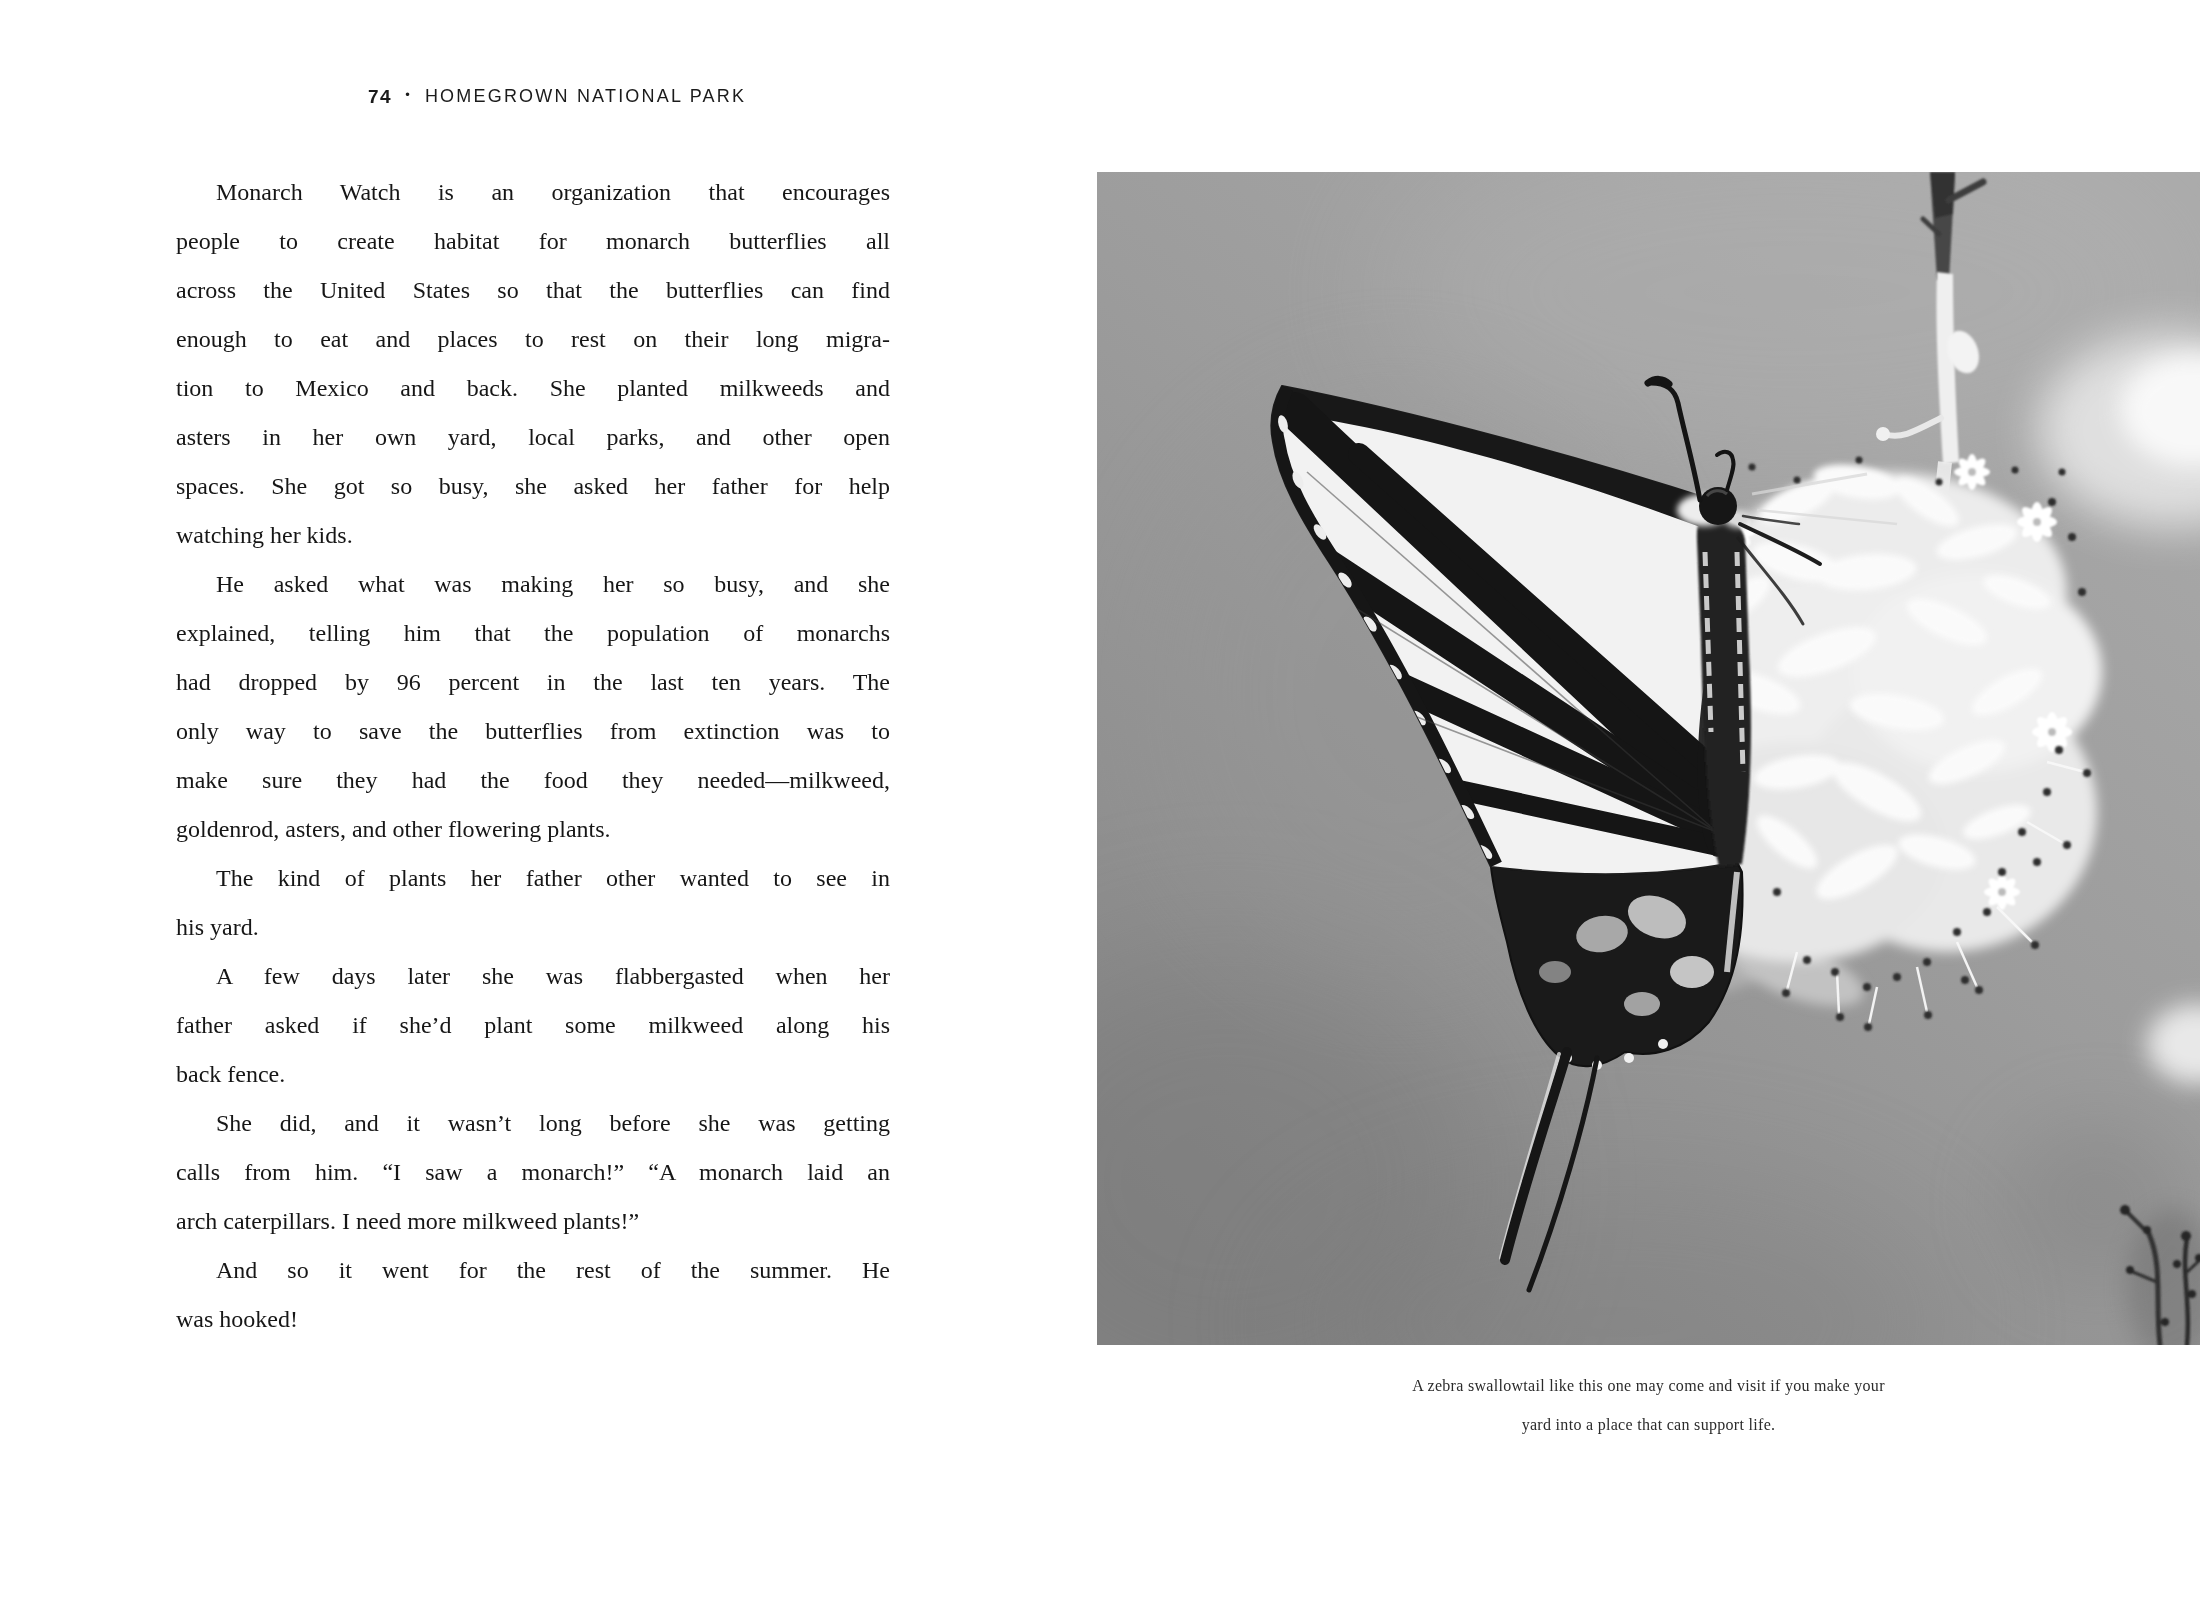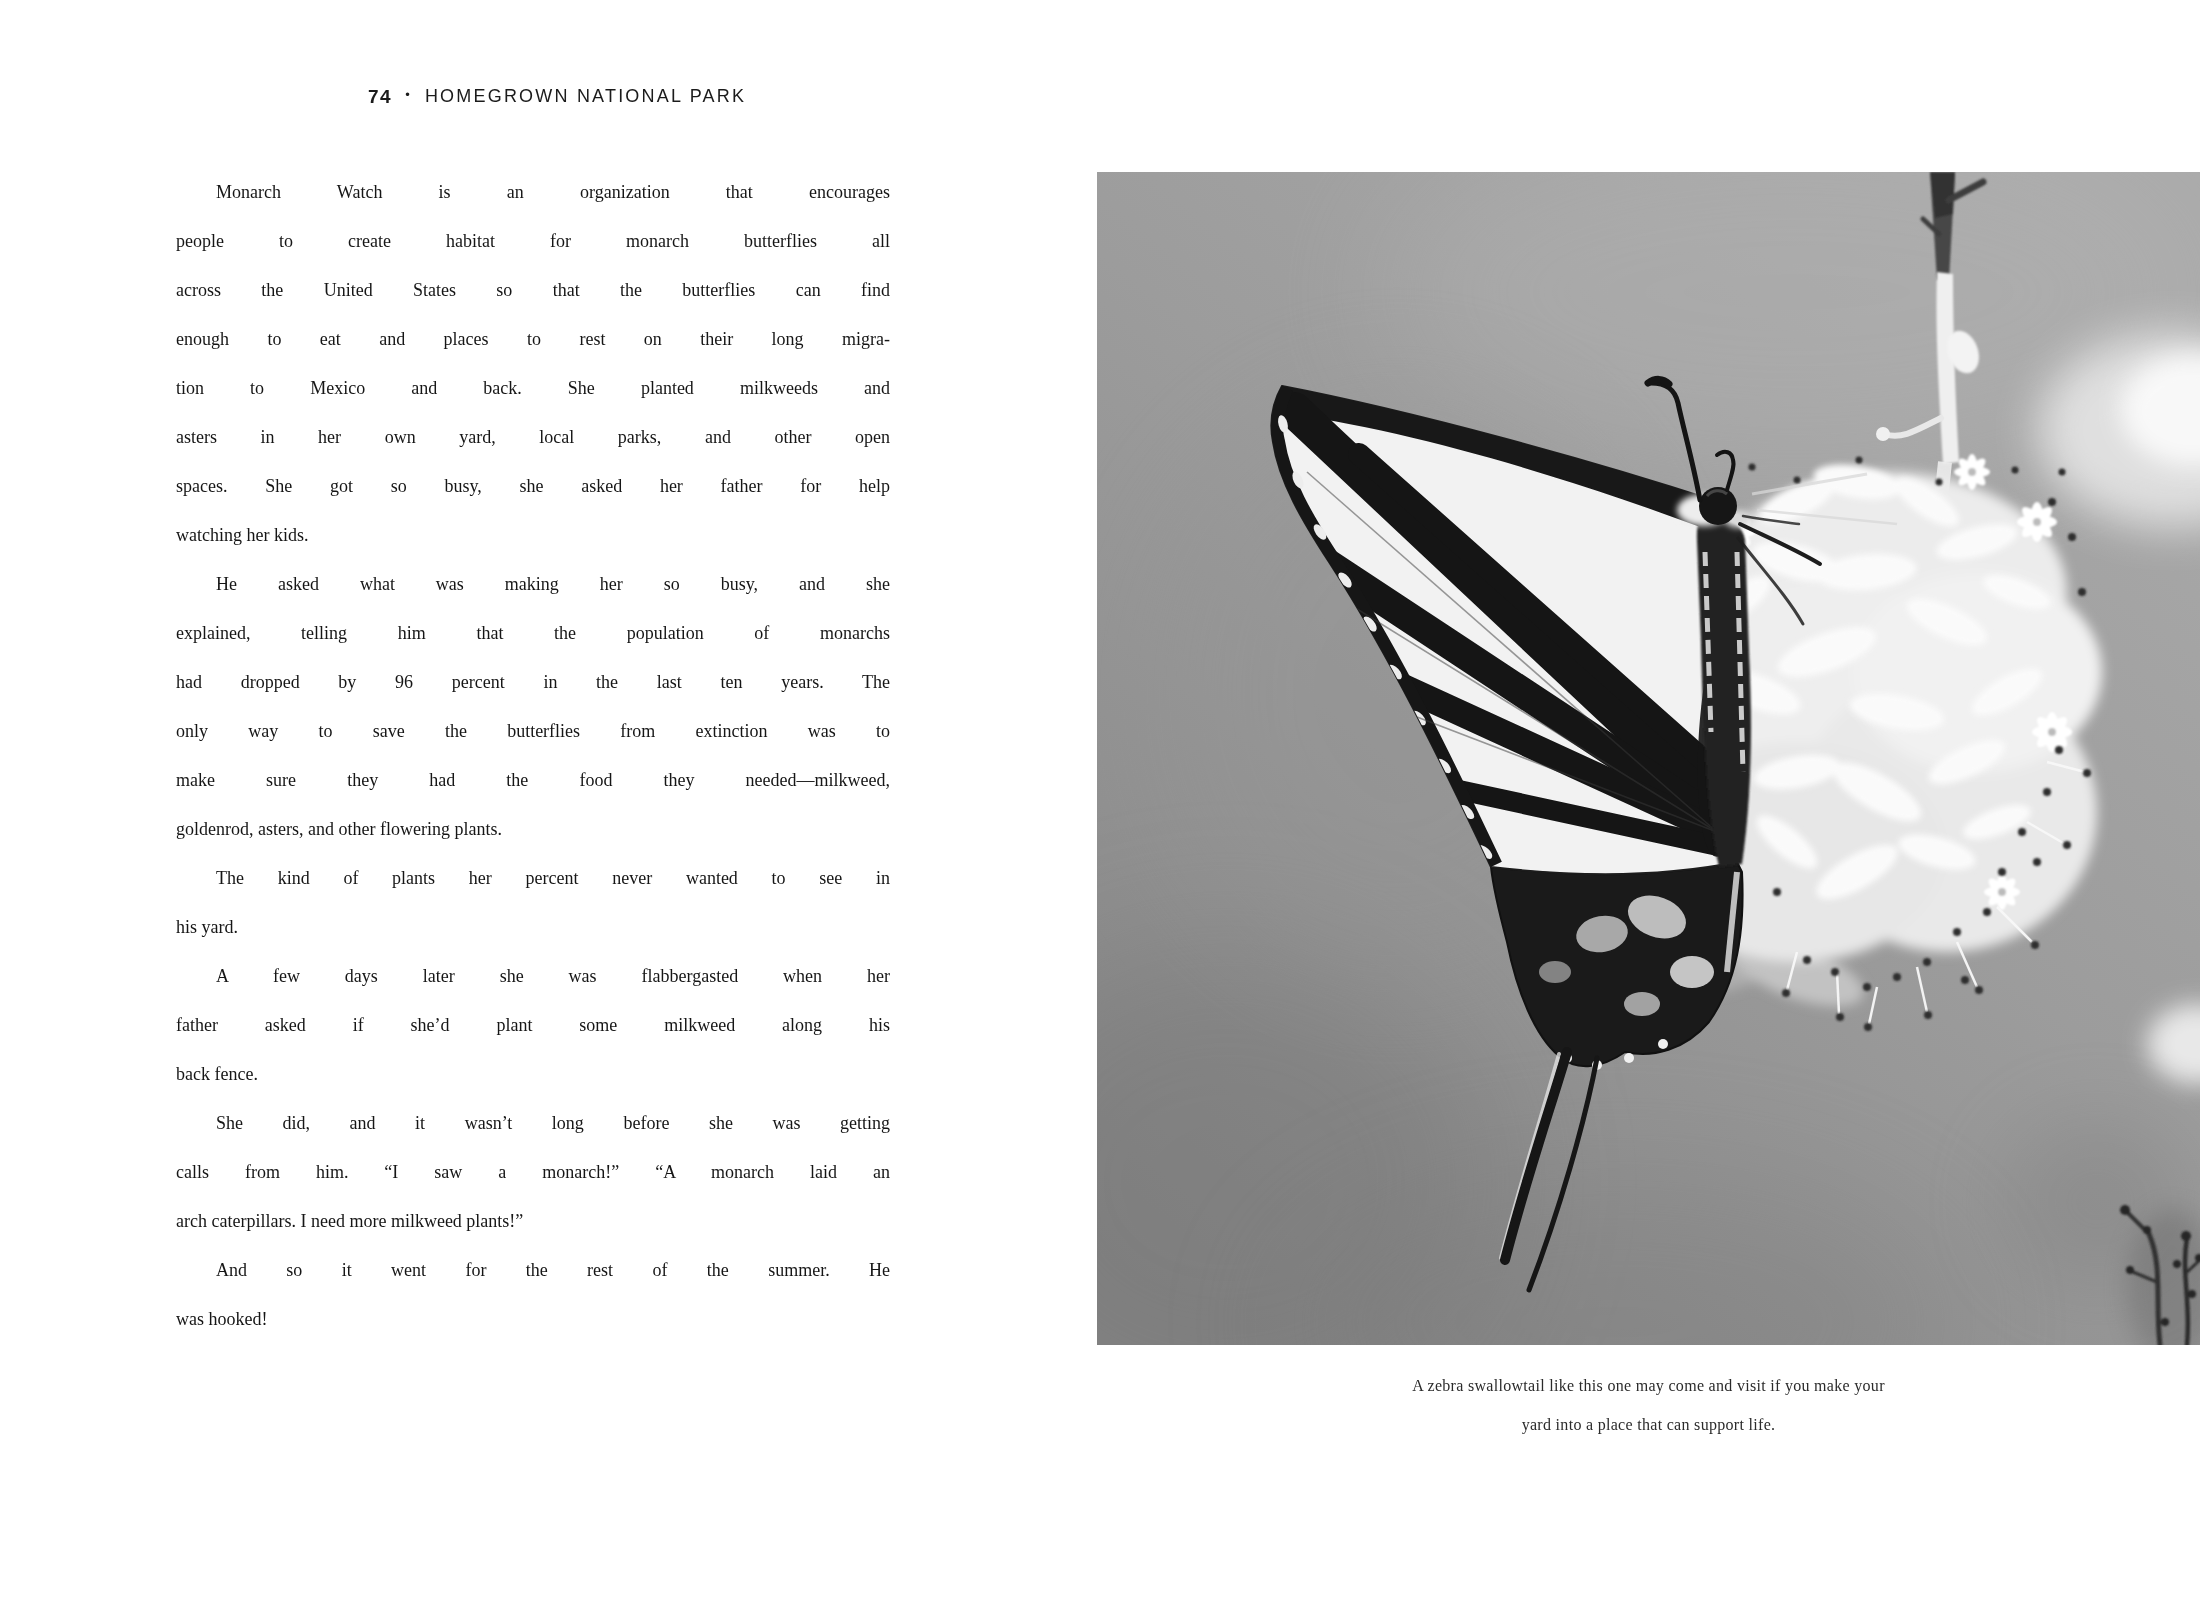--- a/index.html
+++ b/index.html
@@ -15,21 +15,21 @@
     font-family:"Liberation Sans", sans-serif;
     font-size:18px; letter-spacing:2.2px; color:#1b1b1b;
     display:flex; align-items:flex-start; white-space:nowrap;
   }
   .running-head .pgnum { font-weight:bold; font-size:19px; letter-spacing:1.5px; }
   .running-head .sep { font-size:13px; margin:0 13px; position:relative; top:1px; }
 
   
   .body-col {
     position:absolute; left:176px; top:168px; width:714px;
-    font-family:"Liberation Serif", serif; font-size:18px; line-height:49px;
+    font-family:"Liberation Serif", serif; font-size:24px; line-height:49px;
     color:#161616;
   }
   .para { margin:0; }
   .line { text-align:justify; text-align-last:justify; white-space:normal; }
   .line.first { text-indent:40px; }
   .line.last { text-align-last:left; }
 
   
   .photo {
     position:absolute; left:1097px; top:172px; width:1103px; height:1173px;
@@ -68,21 +68,21 @@
       </div>
       <div class="para">
         <div class="line first">He asked what was making her so busy, and she</div>
         <div class="line">explained, telling him that the population of monarchs</div>
         <div class="line">had dropped by 96 percent in the last ten years. The</div>
         <div class="line">only way to save the butterflies from extinction was to</div>
         <div class="line">make sure they had the food they needed—milkweed,</div>
         <div class="line last">goldenrod, asters, and other flowering plants.</div>
       </div>
       <div class="para">
-        <div class="line first">The kind of plants her percent never wanted to see in</div>
+        <div class="line first">The kind of plants her father other wanted to see in</div>
         <div class="line last">his yard.</div>
       </div>
       <div class="para">
         <div class="line first">A few days later she was flabbergasted when her</div>
         <div class="line">father asked if she’d plant some milkweed along his</div>
         <div class="line last">back fence.</div>
       </div>
       <div class="para">
         <div class="line first">She did, and it wasn’t long before she was getting</div>
         <div class="line">calls from him. “I saw a monarch!” “A monarch laid an</div>

